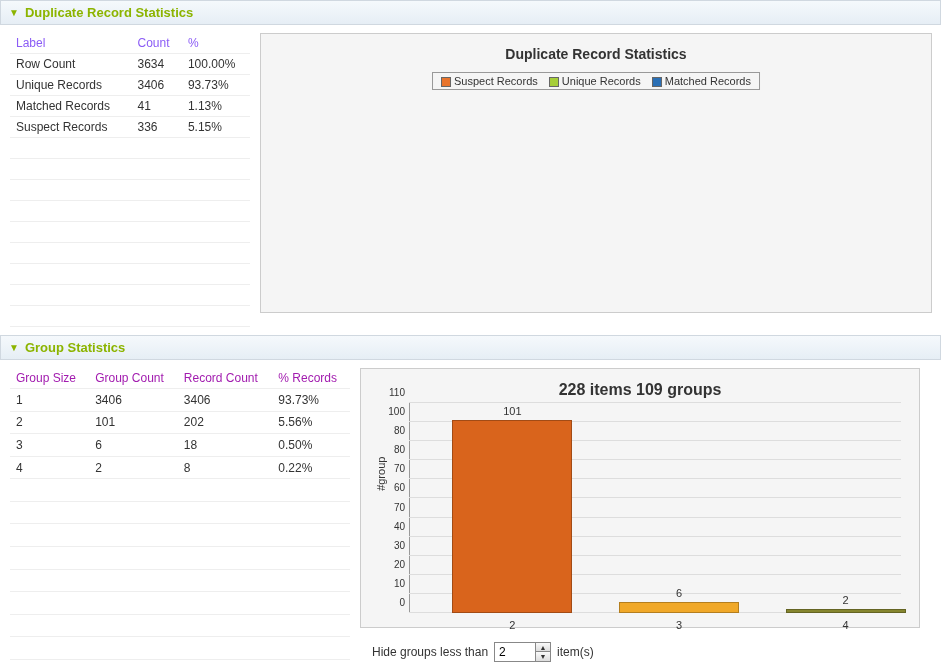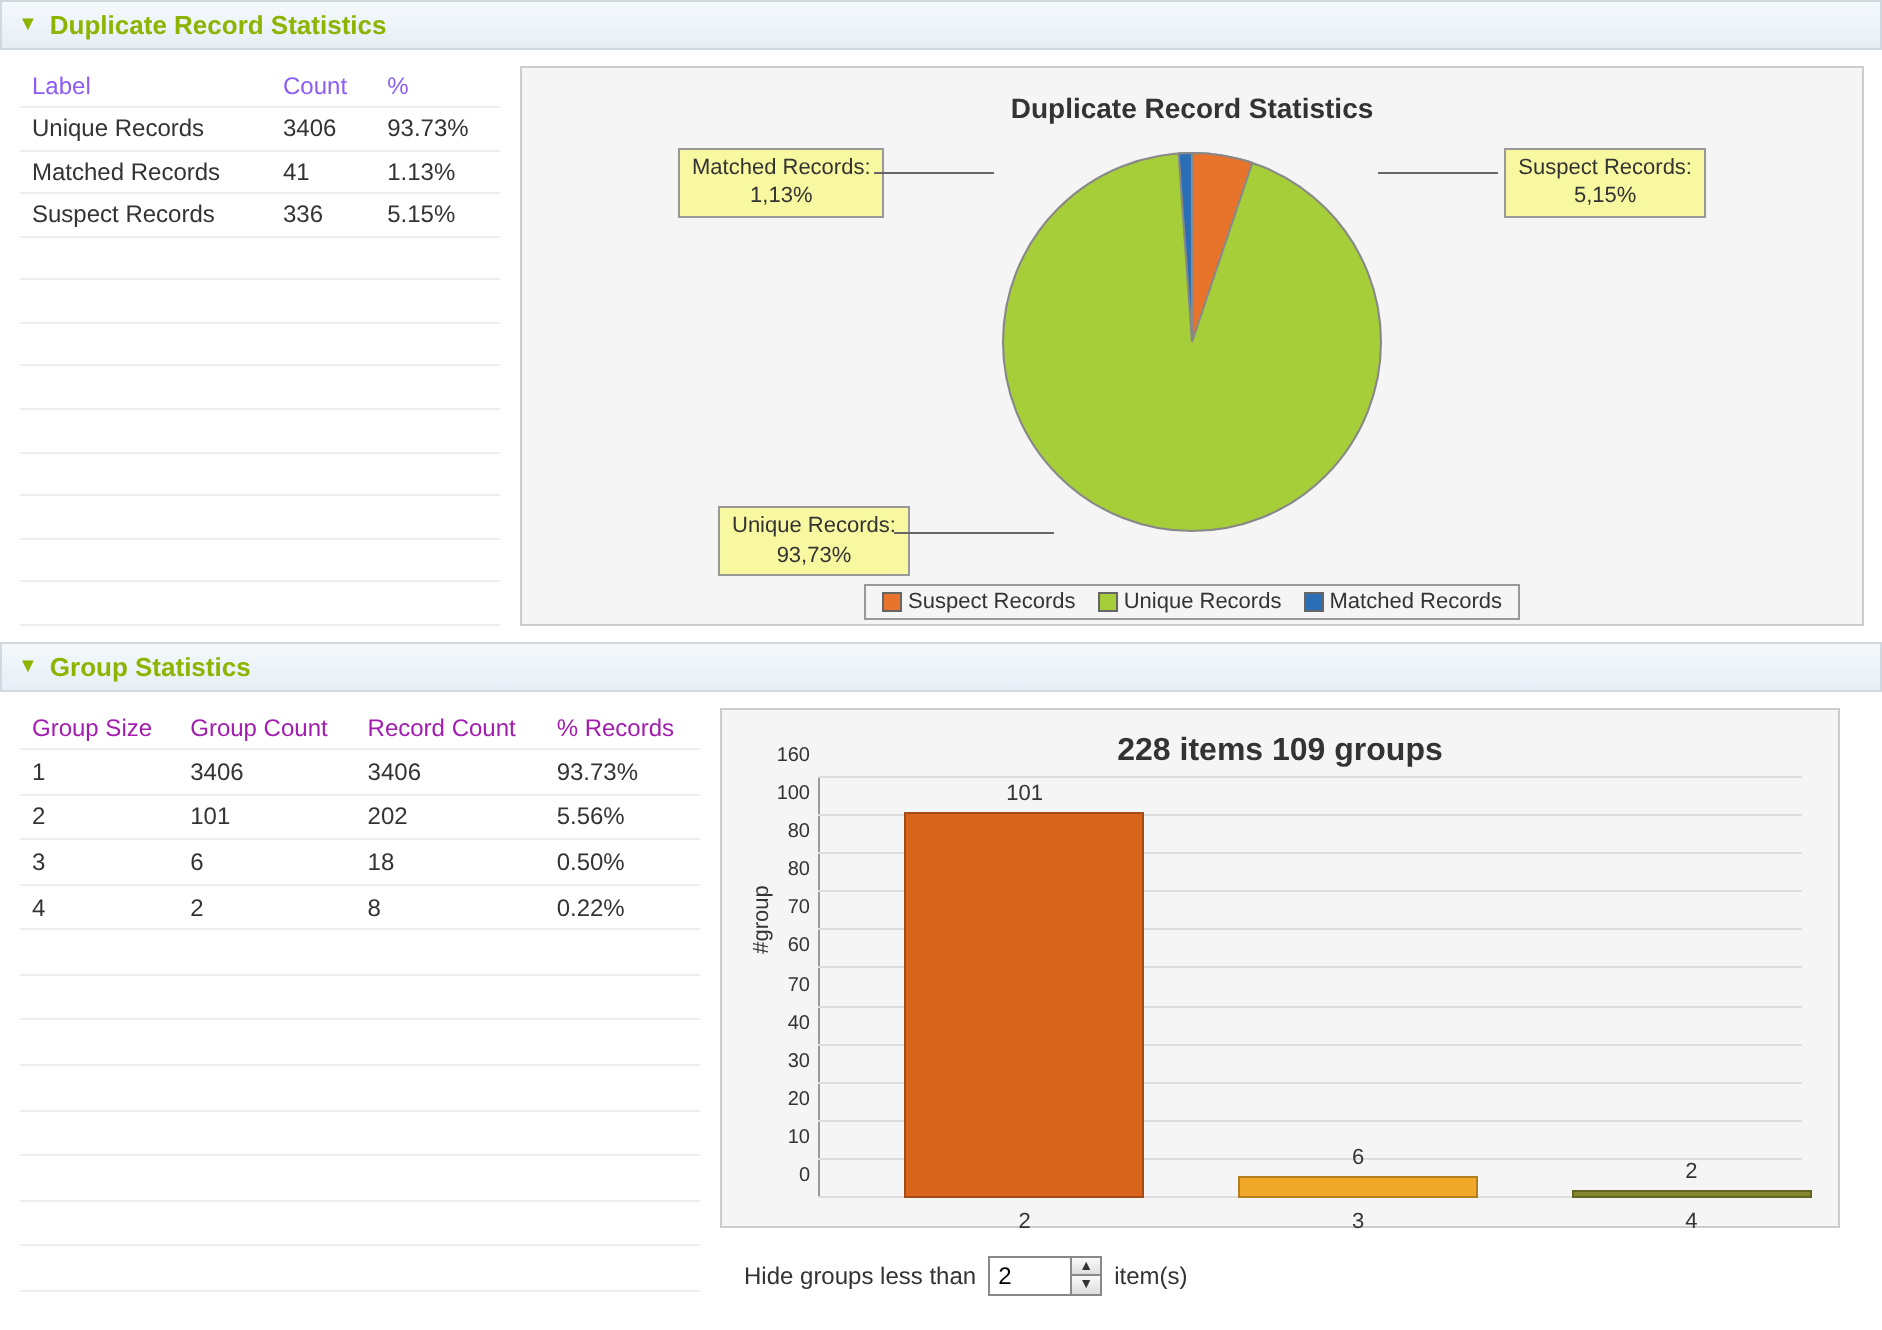--- a/index.html
+++ b/index.html
@@ -167,20 +167,25 @@
   <table class="stats-table">
     <thead>
       <tr>
         <th>Label</th>
         <th>Count</th>
         <th>%</th>
       </tr>
     </thead>
     <tbody>
       <tr>
+        <td>Row Count</td>
+        <td>3634</td>
+        <td>100.00%</td>
+      </tr>
+      <tr>
         <td>Unique Records</td>
         <td>3406</td>
         <td>93.73%</td>
       </tr>
       <tr>
         <td>Matched Records</td>
         <td>41</td>
         <td>1.13%</td>
       </tr>
       <tr>
@@ -231,36 +236,20 @@
       <tr class="filler">
           <td>&nbsp;</td>
           <td></td>
           <td></td>
         </tr>
     </tbody>
   </table>
 
   <div class="chart-container pie-chart-box">
     <div class="pie-title">Duplicate Record Statistics</div>
-    <div class="pie-wrap">
-      <svg class="pie-svg" width="260" height="210" viewBox="0 0 200 200">
-
-        <circle cx="100" cy="100" r="90" fill="#a6ce39" stroke="#888" stroke-width="1"></circle>
-
-        <path d="M100,100 L100,10 A90,90 0 0,1 128.7,14.7 Z" fill="#e8742c" stroke="#888" stroke-width="1"></path>
-
-        <path d="M100,100 L93.6,10.2 A90,90 0 0,1 100,10 Z" fill="#2a6fb5" stroke="#888" stroke-width="1"></path>
-      </svg>
-      <div class="callout" style="left:70px; top:8px;"><span>Matched Records:<br>1,13%</span></div>
-      <div class="callout" style="right:70px; top:8px;"><span>Suspect Records:<br>5,15%</span></div>
-      <div class="callout" style="left:90px; bottom:-2px;"><span>Unique Records:<br>93,73%</span></div>
-      <div class="callout-line" style="left:168px; top:20px; width:60px;"></div>
-      <div class="callout-line" style="left:420px; top:20px; width:60px;"></div>
-      <div class="callout-line" style="left:178px; top:200px; width:80px;"></div>
-    </div>
     <div class="legend">
       <span class="swatch" style="background:#e8742c"></span><span>Suspect Records</span>
       <span class="swatch" style="background:#a6ce39"></span><span>Unique Records</span>
       <span class="swatch" style="background:#2a6fb5"></span><span>Matched Records</span>
     </div>
   </div>
 </div>
 
 <div class="panel-header">
   <span class="chevron">▼</span>
@@ -376,21 +365,21 @@
           <div class="y-tick" style="bottom: 114.545px;">60</div>
           <div class="grid-line" style="bottom: 133.636px;"></div>
           <div class="y-tick" style="bottom: 133.636px;">70</div>
           <div class="grid-line" style="bottom: 152.727px;"></div>
           <div class="y-tick" style="bottom: 152.727px;">80</div>
           <div class="grid-line" style="bottom: 171.818px;"></div>
           <div class="y-tick" style="bottom: 171.818px;">80</div>
           <div class="grid-line" style="bottom: 190.909px;"></div>
           <div class="y-tick" style="bottom: 190.909px;">100</div>
           <div class="grid-line" style="bottom: 210px;"></div>
-          <div class="y-tick" style="bottom: 210px;">160</div>
+          <div class="y-tick" style="bottom: 210px;">110</div>
           <div class="bar" style="left: 43.3333px; height: 192.818px; background: rgb(217, 100, 28); border: 1px solid rgba(0, 0, 0, 0.25);">
             <div class="val">101</div>
           </div>
           <div class="bar-cat" style="left: 43.3333px;">2</div>
           <div class="bar" style="left: 210px; height: 11.4545px; background: rgb(240, 168, 40); border: 1px solid rgba(0, 0, 0, 0.25);">
             <div class="val">6</div>
           </div>
           <div class="bar-cat" style="left: 210px;">3</div>
           <div class="bar" style="left: 376.667px; height: 3.81818px; background: rgb(134, 134, 47); border: 1px solid rgba(0, 0, 0, 0.25);">
             <div class="val">2</div>

